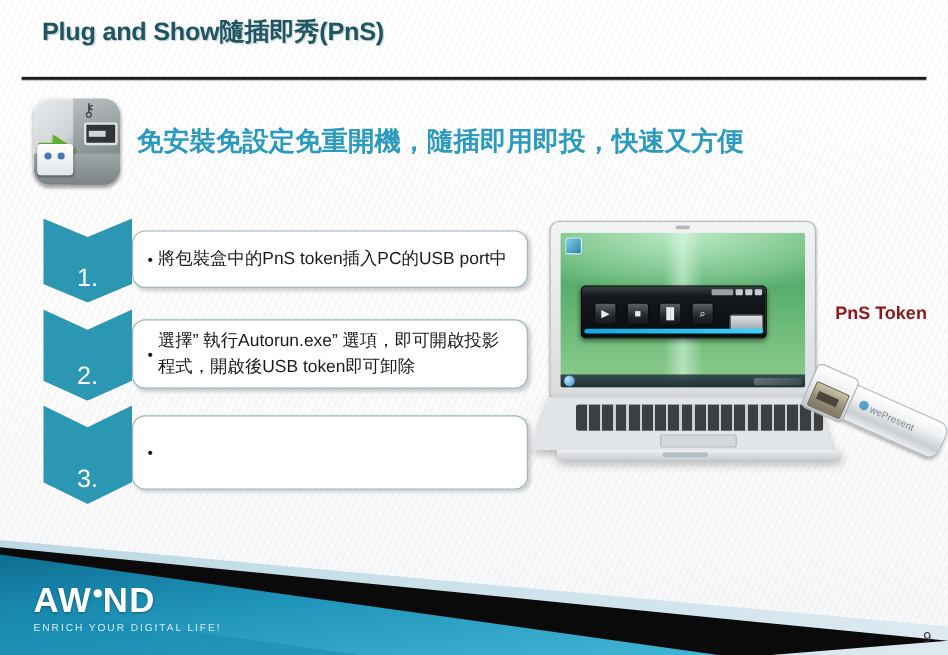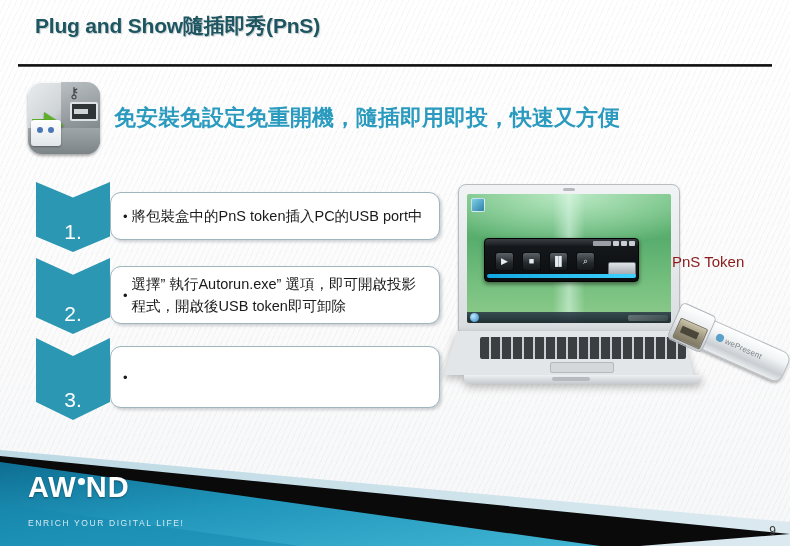--- a/index.html
+++ b/index.html
@@ -370,24 +370,25 @@
     border-radius: 2px;
   }
 
   
   #token-label {
     position: absolute;
     left: 672px;
     top: 252px;
     text-align: center;
     font-size: 15px;
-    font-weight: normal;
+    font-weight: bold;
     color: #8b1a1a;
     line-height: 1.35;
     white-space: nowrap;
+    padding-left: 24px;
   }
   #usb-stick {
     position: absolute;
     left: 668px;
     top: 316px;
     width: 120px;
     height: 62px;
     transform: rotate(24deg);
   }
   #usb-stick .body {
@@ -466,21 +467,21 @@
     border-radius: 50%;
     background: #ffffff;
     position: relative;
     top: -12px;
     margin: 0 1px;
   }
   #awind-logo .tag {
     font-size: 8.5px;
     letter-spacing: 1.6px;
     color: #dfeef5;
-    margin-top: 16px;
+    margin-top: 2px;
     opacity: 0.95;
   }
   #page-number {
     position: absolute;
     right: 14px;
     bottom: 8px;
     font-size: 12px;
     color: #3a3a3a;
   }
 </style>

